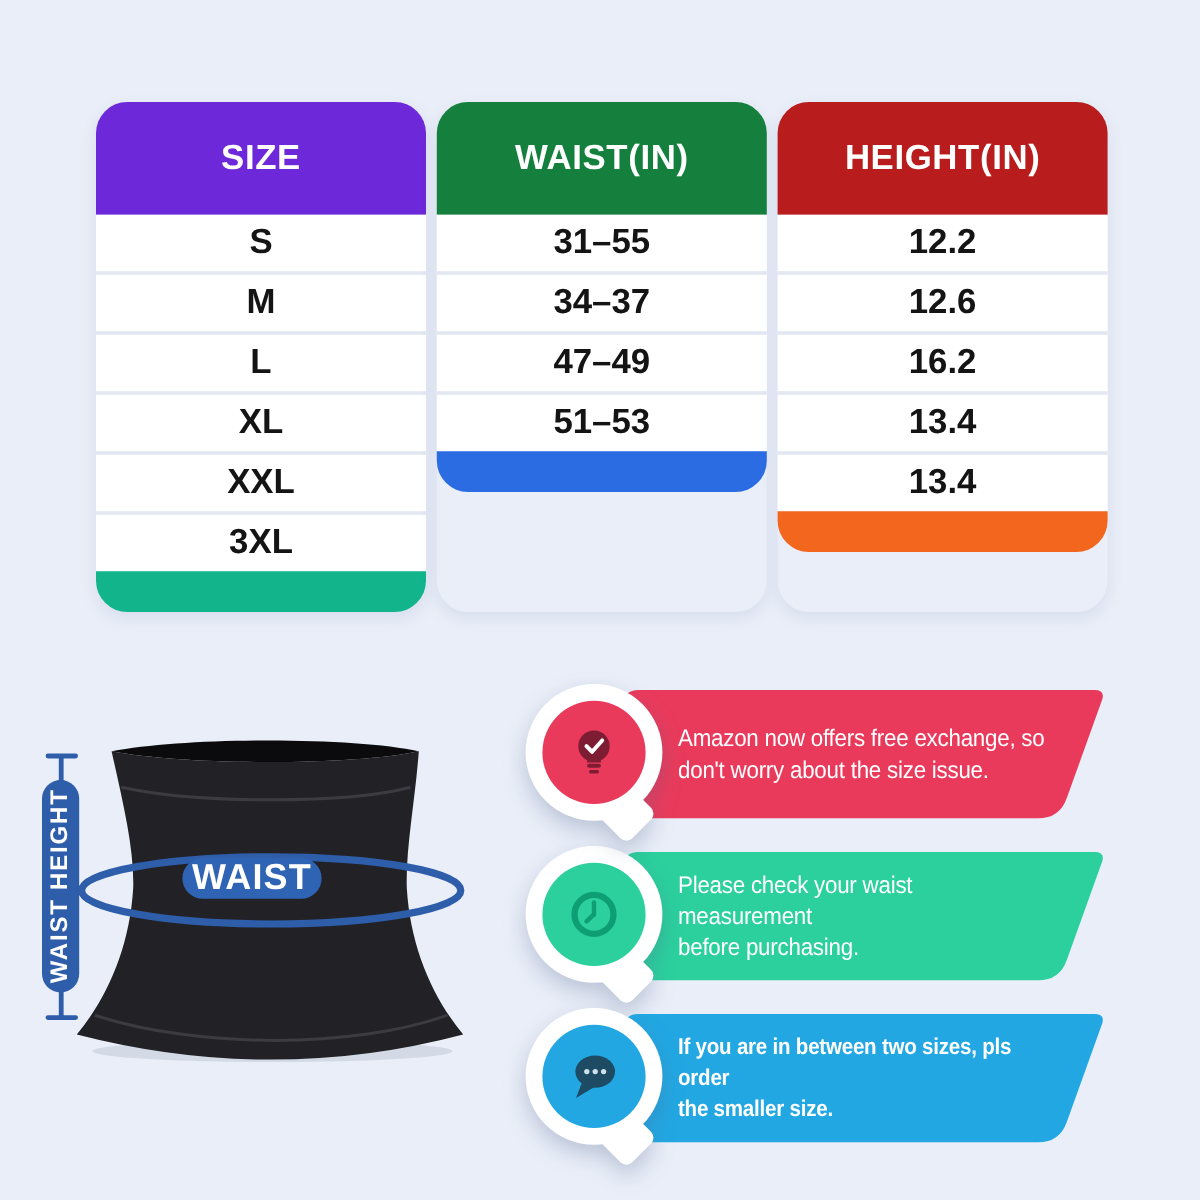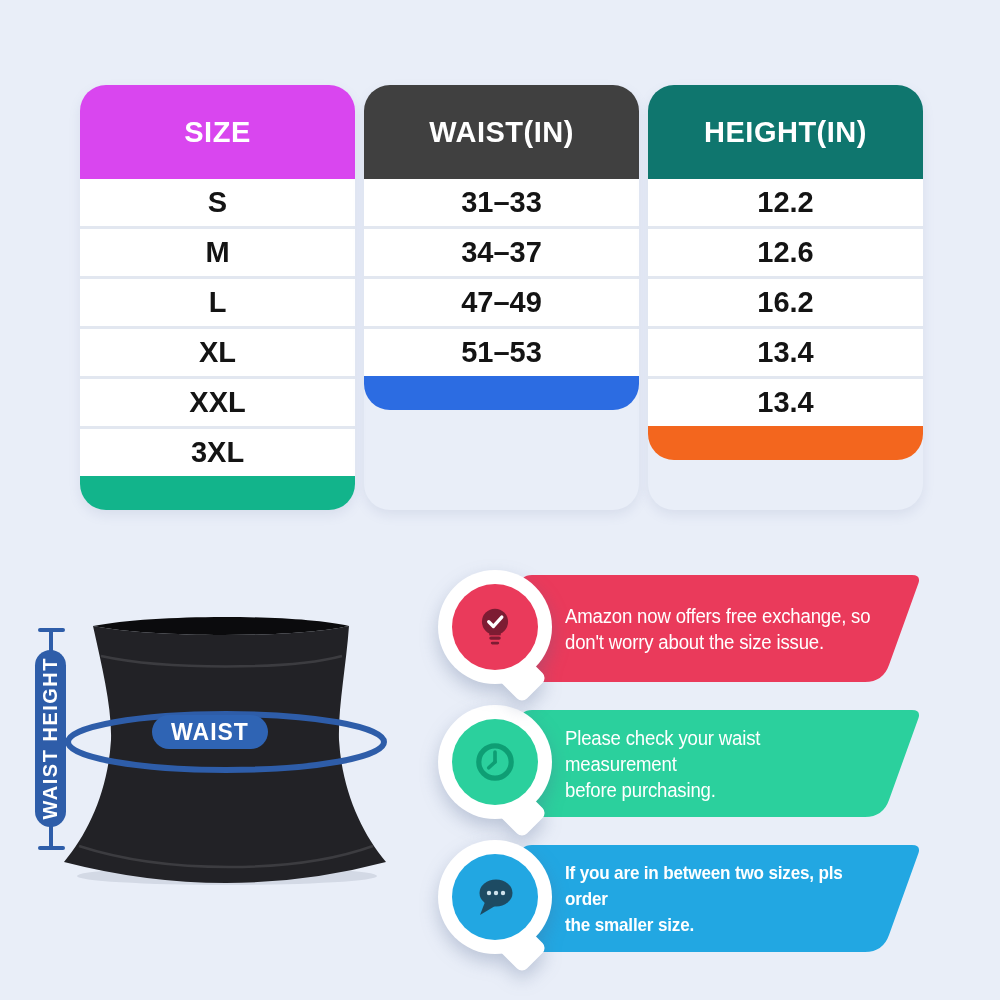--- a/index.html
+++ b/index.html
@@ -13,21 +13,21 @@
             color:#fff;font-size:29px;font-weight:700;letter-spacing:.5px;}
   .col-row{height:47px;background:#ffffff;display:flex;align-items:center;justify-content:center;
            color:#141414;font-size:29px;font-weight:700;}
   .col-row + .col-row{border-top:3px solid #e2e7f0;}
   .col-foot{height:34px;border-radius:0 0 26px 26px;}
 
   
   .garment{position:absolute;left:55px;top:612px;}
   .ring{position:absolute;left:60px;top:710px;}
   .waist-pill{position:absolute;left:152px;top:715px;width:116px;height:34px;border-radius:17px;
-              display:flex;align-items:center;justify-content:center;color:#fff;font-size:23px;font-weight:700;letter-spacing:1px;}
+              display:flex;align-items:center;justify-content:center;color:#fff;font-size:30px;font-weight:700;letter-spacing:1px;}
   .m-line{position:absolute;left:49px;top:630px;width:4px;height:220px;}
   .m-cap{position:absolute;left:38px;width:27px;height:4px;border-radius:2px;}
   .m-cap.top{top:628px;} .m-cap.bot{top:846px;}
   .height-pill{position:absolute;left:35px;top:650px;width:31px;height:177px;border-radius:16px;
                display:flex;align-items:center;justify-content:center;}
   .height-pill span{writing-mode:vertical-rl;transform:rotate(180deg);color:#fff;font-size:20px;font-weight:700;
                     letter-spacing:1.5px;white-space:nowrap;}
 
   
   .callout{position:absolute;left:438px;width:500px;height:132px;}
@@ -43,41 +43,41 @@
                display:flex;align-items:center;justify-content:center;}
 </style>
 </head>
 <body>
 
 <div class="page" style="background: rgb(233, 238, 248);">
 
   <div class="table">
 
     <div class="col">
-      <div class="col-head" style="background-color: #d946ef;">SIZE</div>
+      <div class="col-head" style="background-color: #6d28d9;">SIZE</div>
       <div class="col-row">S</div>
       <div class="col-row">M</div>
       <div class="col-row">L</div>
       <div class="col-row">XL</div>
       <div class="col-row">XXL</div>
       <div class="col-row">3XL</div>
       <div class="col-foot" style="background-color: rgb(18, 180, 139);"></div>
     </div>
 
     <div class="col">
-      <div class="col-head" style="background-color: #404040;">WAIST(IN)</div>
-      <div class="col-row">31–33</div>
+      <div class="col-head" style="background-color: #15803d;">WAIST(IN)</div>
+      <div class="col-row">31–55</div>
       <div class="col-row">34–37</div>
       <div class="col-row">47–49</div>
       <div class="col-row">51–53</div>
       <div class="col-foot" style="background-color: rgb(44, 108, 226);"></div>
     </div>
 
     <div class="col">
-      <div class="col-head" style="background-color: #0f766e;">HEIGHT(IN)</div>
+      <div class="col-head" style="background-color: #b91c1c;">HEIGHT(IN)</div>
       <div class="col-row">12.2</div>
       <div class="col-row">12.6</div>
       <div class="col-row">16.2</div>
       <div class="col-row">13.4</div>
       <div class="col-row">13.4</div>
       <div class="col-foot" style="background-color: rgb(243, 102, 30);"></div>
     </div>
   </div>
 
   <svg class="garment" width="340" height="278" viewBox="0 0 340 278">

